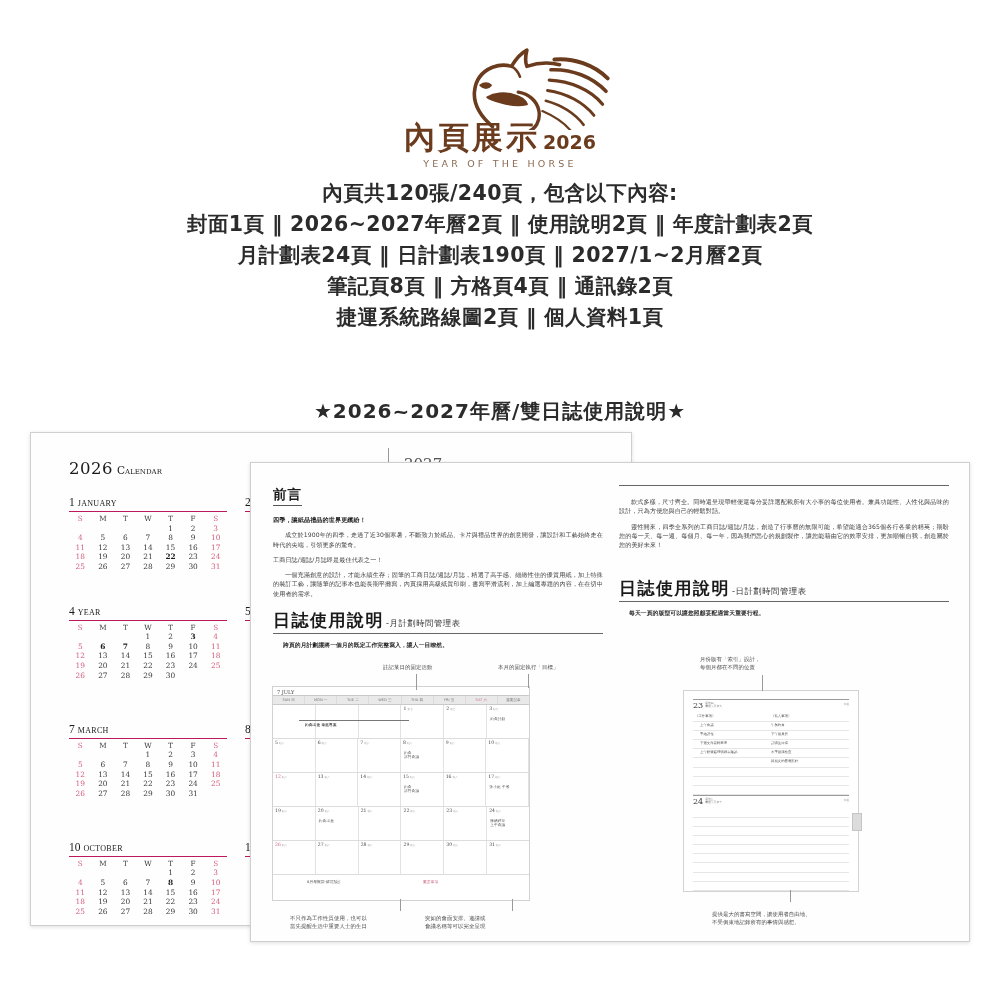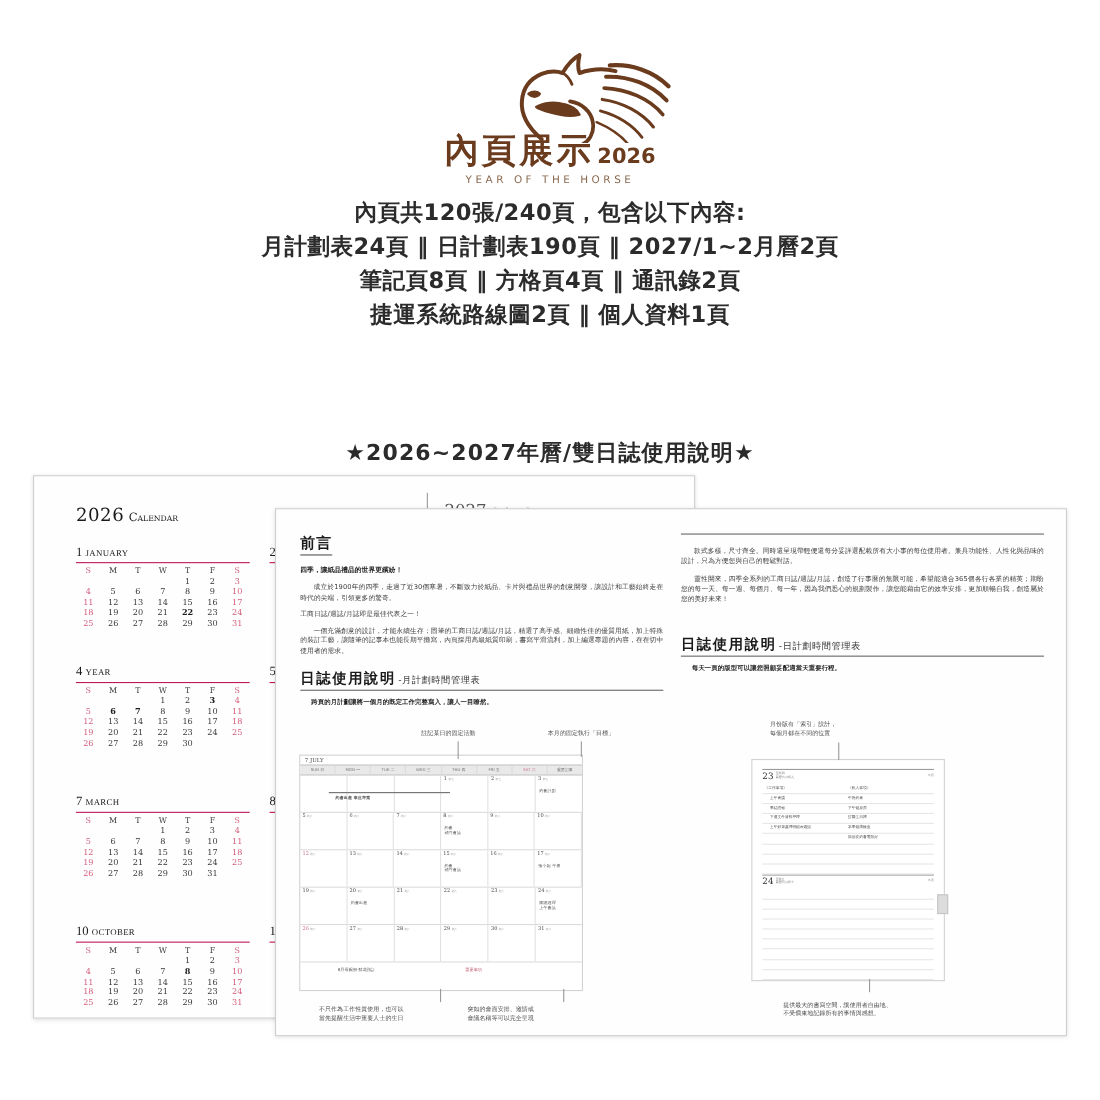--- a/index.html
+++ b/index.html
@@ -98,21 +98,21 @@
 
   .sec-title{
     font-family:"DejaVu Serif","Liberation Serif",serif;
     font-size:13.5px;font-weight:700;color:#1a1a1a;
     border-bottom:1.2px solid #555;display:inline-block;
     padding-bottom:1px;letter-spacing:1px;
   }
   .sec-title-row{border-bottom:1.2px solid #666;width:100%;padding-bottom:1px;margin-bottom:7px;}
   .sec-title-row .big{
     font-family:Liberation Mono, monospace;
-    font-size:13px;font-weight:700;color:#1a1a1a;letter-spacing:1.5px;
+    font-size:17px;font-weight:700;color:#1a1a1a;letter-spacing:1.5px;
   }
   .sec-title-row .sml{
     font-family:"DejaVu Sans",sans-serif;font-size:8.4px;color:#333;
     margin-left:2px;letter-spacing:0.5px;
   }
   .para{
     font-family:"DejaVu Sans",sans-serif;
     font-size:6.1px;line-height:9.3px;color:#3c3c3c;
     text-align:justify;margin-bottom:6px;letter-spacing:0.1px;
   }
@@ -196,20 +196,21 @@
     </div>
     <div class="logo-title-row">
       <span class="logo-cn">內頁展示</span>
       <span class="logo-year">2026</span>
     </div>
     <div class="logo-sub">YEAR OF THE HORSE</div>
   </div>
 
   <div class="content-list">
     <div class="line">內頁共120張/240頁，包含以下內容:</div>
+    <div class="line">封面1頁 ‖ 2026~2027年曆2頁 ‖ 使用說明2頁 ‖ 年度計劃表2頁</div>
     <div class="line">月計劃表24頁 ‖ 日計劃表190頁 ‖ 2027/1~2月曆2頁</div>
     <div class="line">筆記頁8頁 ‖ 方格頁4頁 ‖ 通訊錄2頁</div>
     <div class="line">捷運系統路線圖2頁 ‖ 個人資料1頁</div>
   </div>
 
   <div class="section-heading">★2026~2027年曆/雙日誌使用說明★</div>
 
   <div class="sheet" id="sheet-cal">
     <div class="cal-inner">
       <div class="cal-year-head">

